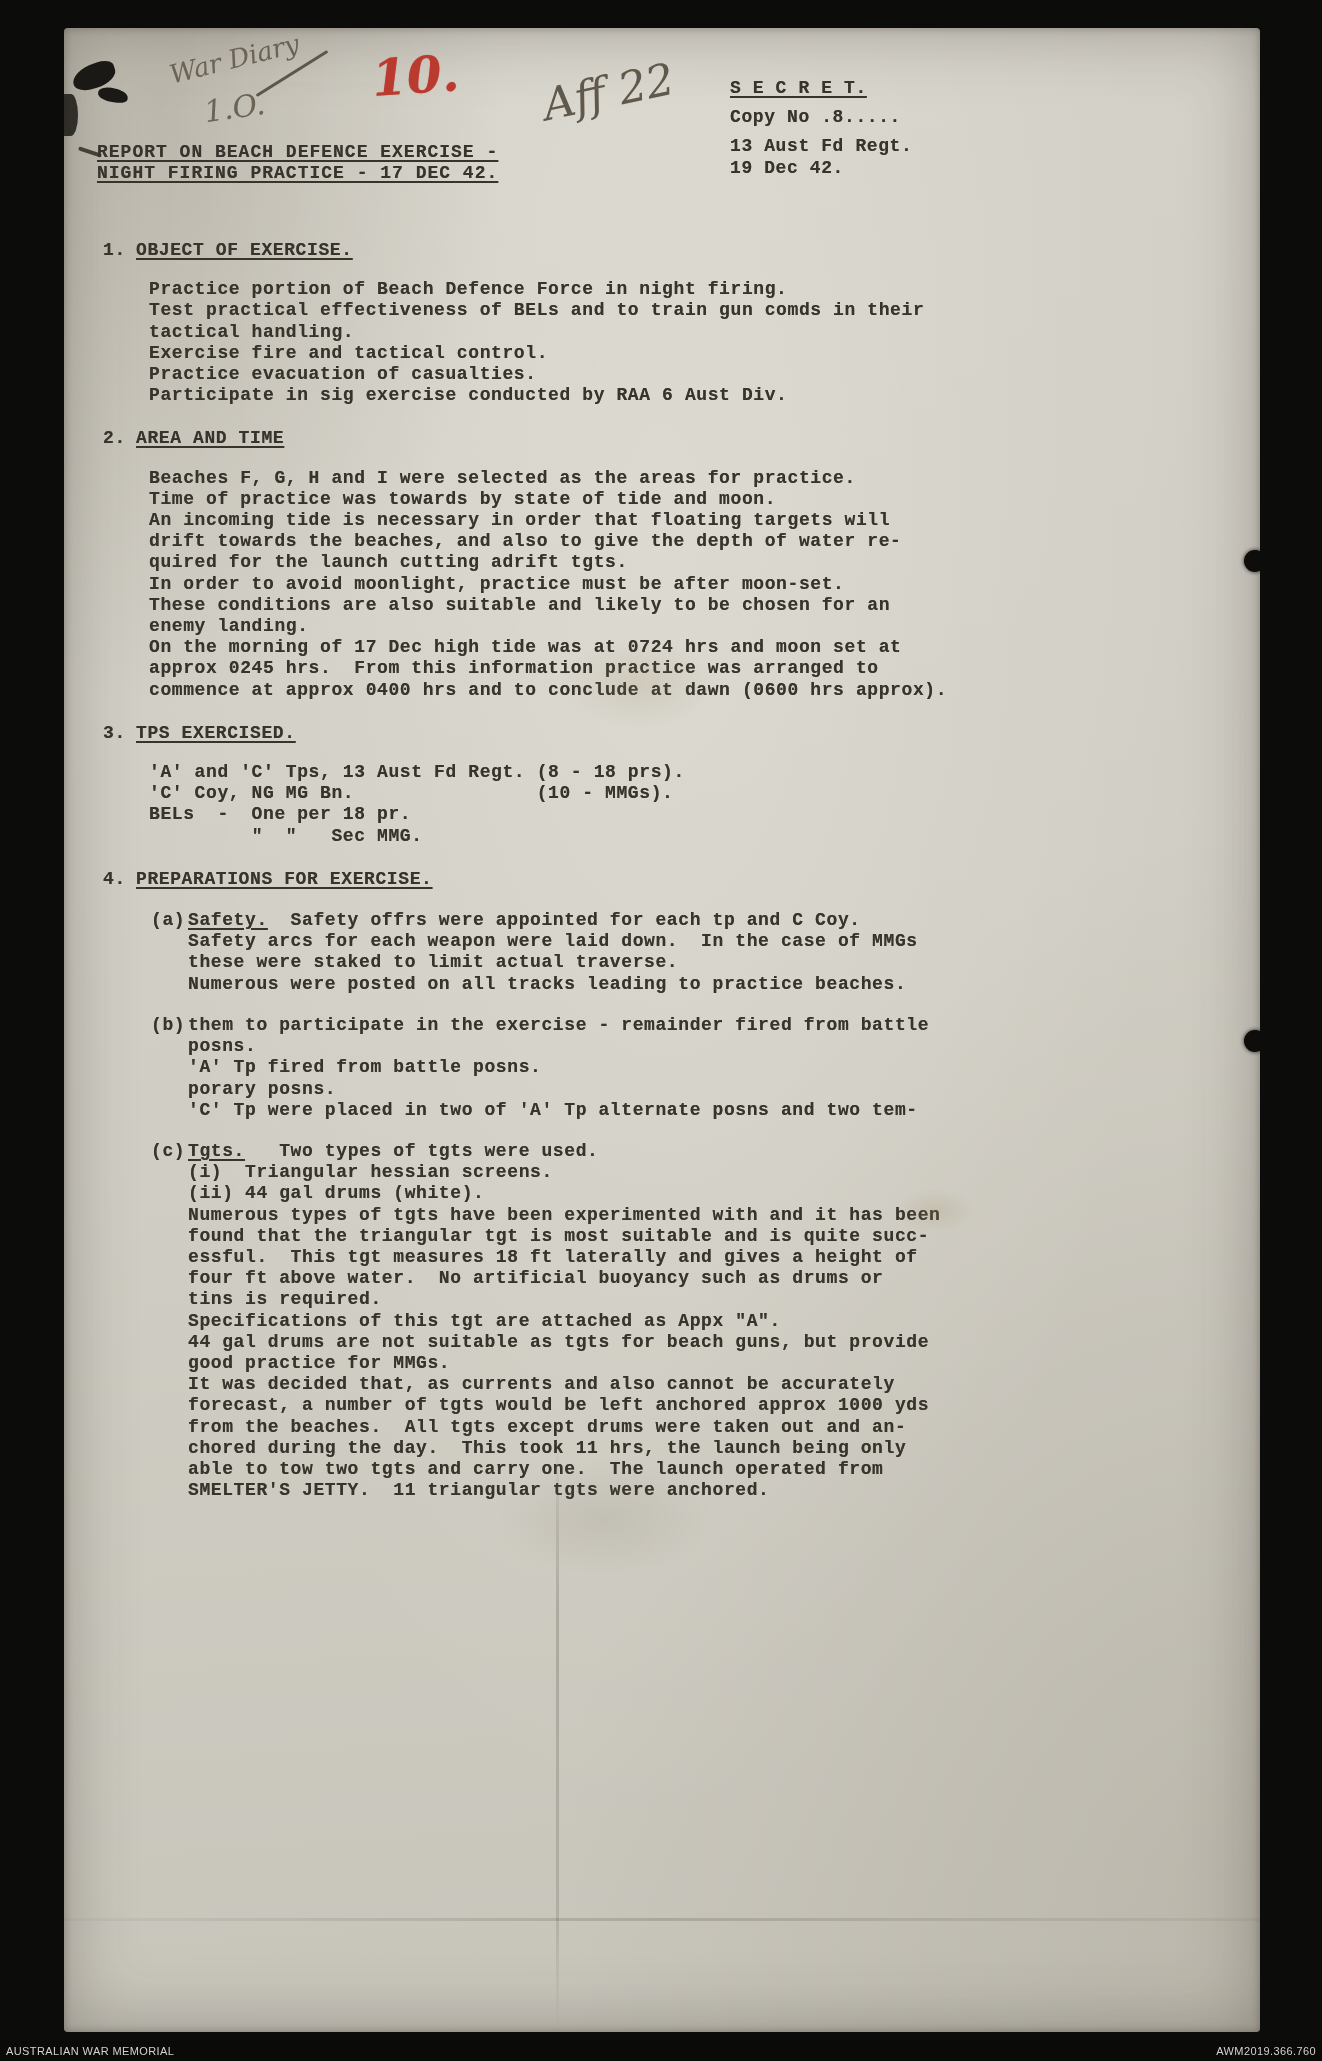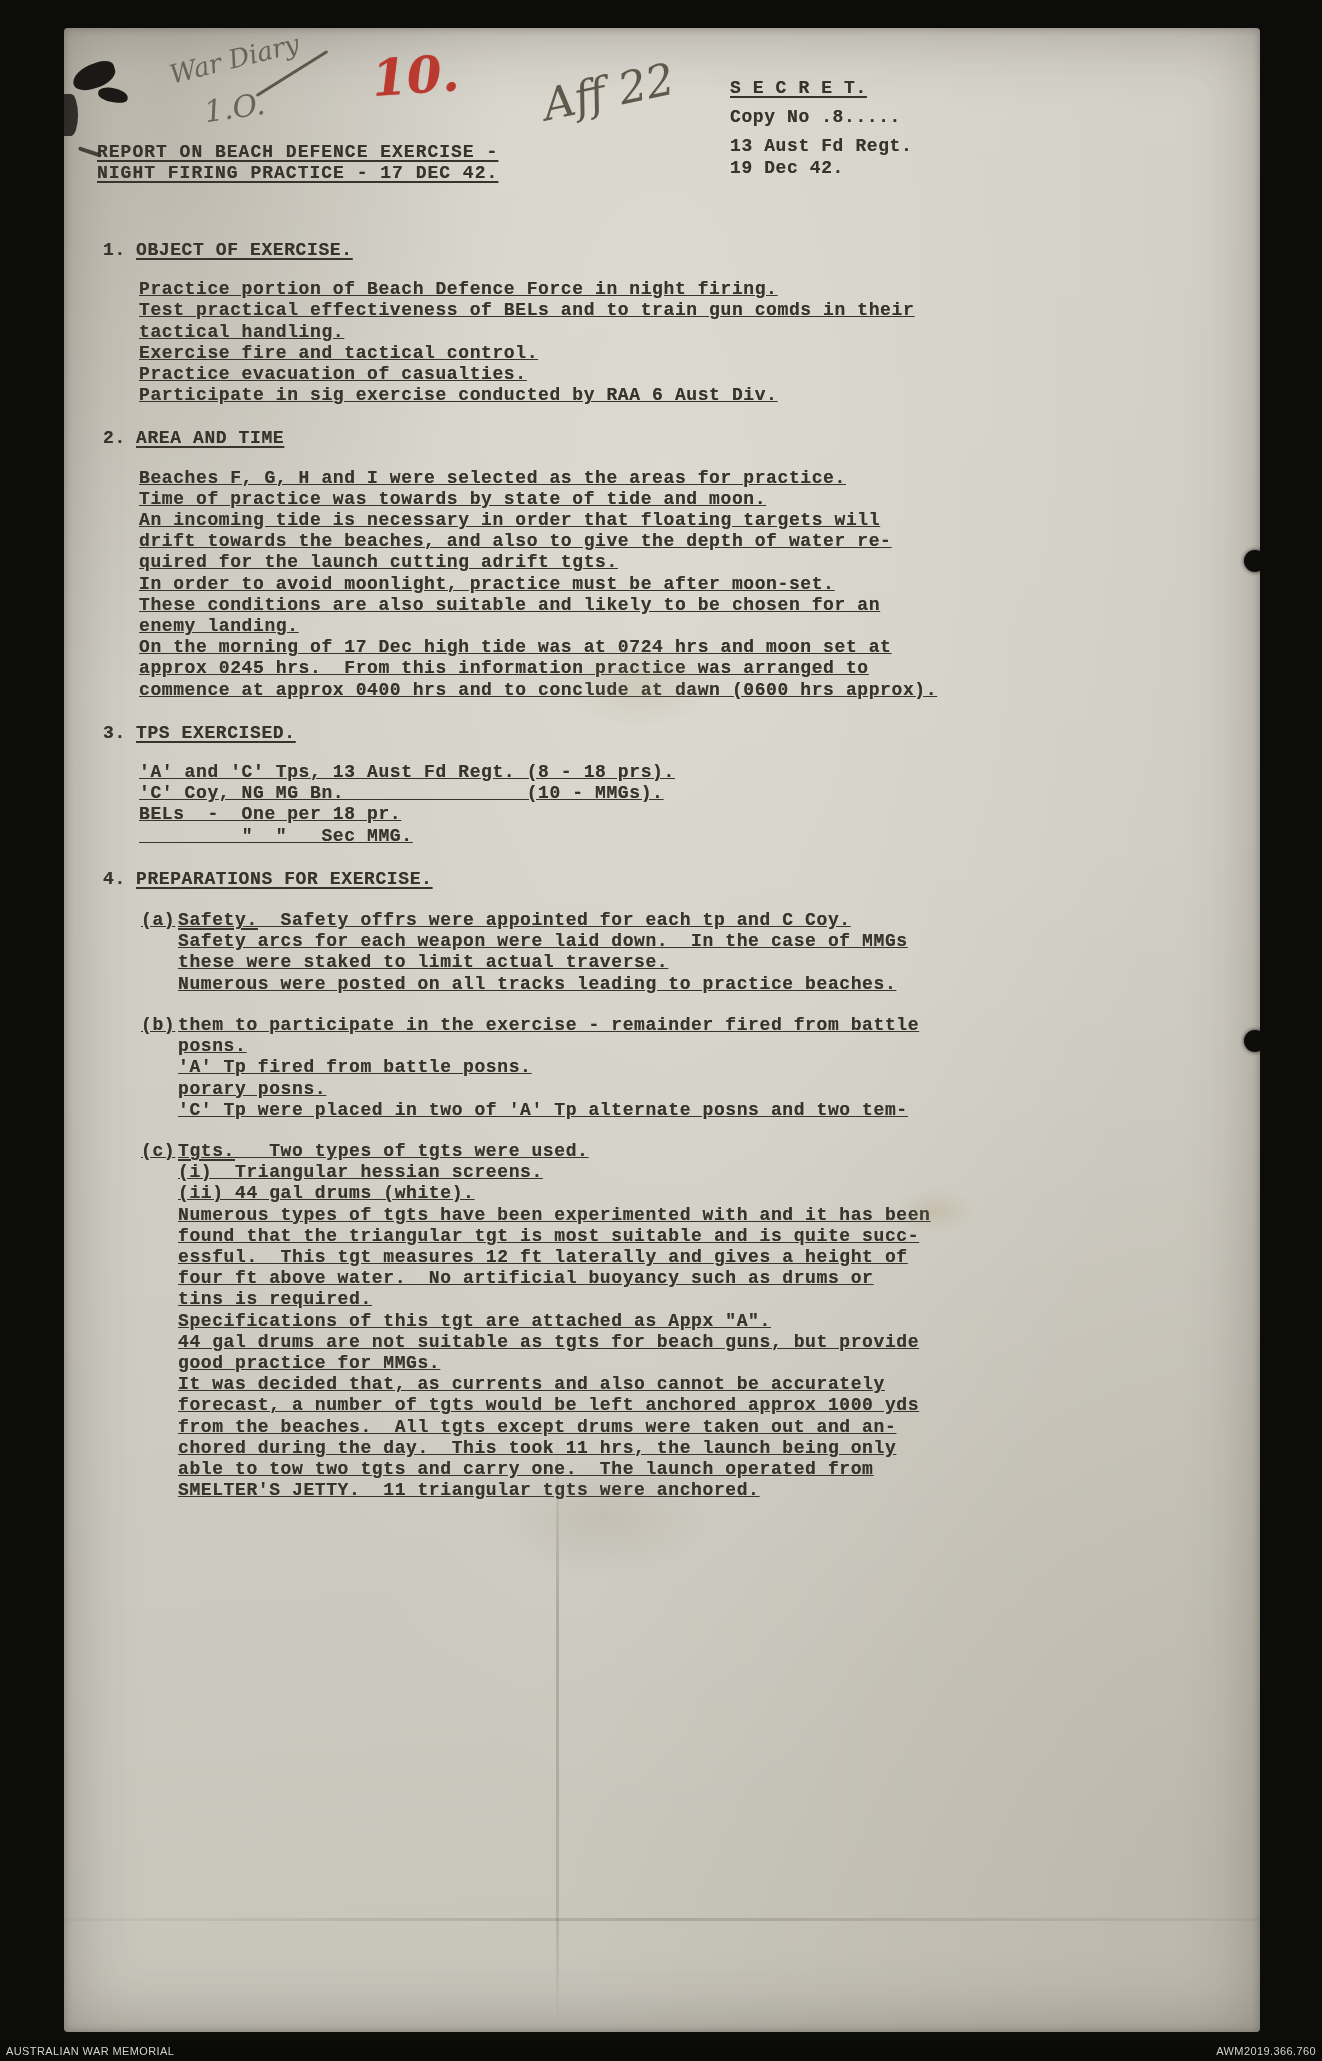--- a/index.html
+++ b/index.html
@@ -36,21 +36,21 @@
   .hdr-right { position:absolute; left:666px; top:50px; }
   .hdr-right .gap { height:8px; }
 
   .title-block { position:absolute; left:33px; top:114px; }
   .title-block div { letter-spacing:1px; }
 
   .content { position:absolute; left:39px; top:212px; width:920px; }
   .section { margin-bottom:22px; }
   .sec-head { display:flex; }
   .sec-num { width:33px; flex:0 0 33px; }
-  .sec-body { margin-left:36px; margin-top:18px;text-decoration:underline; }
+  .sec-body { margin-left:46px; margin-top:18px; }
   .subsec { display:flex; margin-left:2px; margin-top:20px; }
   .sub-tag { width:37px; flex:0 0 37px; }
   .sub-body { flex:1; }
 
   
   .hand { position:absolute; font-family:"DejaVu Serif", serif; font-style:italic; }
   .pencil { color:#6b6355; }
   .war-diary { left:104px; top:16px; font-size:26px; transform:rotate(-14deg); }
   .io-mark { left:140px; top:62px; font-size:30px; transform:rotate(-8deg); }
   .io-slash { position:absolute; left:186px; top:44px; width:84px; height:3px; background:#5d564a; transform:rotate(-32deg); border-radius:2px; }
@@ -196,21 +196,21 @@
 
         <div class="subsec">
           <span class="sub-tag">(c)</span>
           <div class="sub-body">
             <div class="line"><span class="u">Tgts.</span><span>   Two types of tgts were used.</span></div>
             <div>
                 <div class="line">(i)  Triangular hessian screens.</div>
                 <div class="line">(ii) 44 gal drums (white).</div>
                 <div class="line">Numerous types of tgts have been experimented with and it has been</div>
                 <div class="line">found that the triangular tgt is most suitable and is quite succ-</div>
-                <div class="line">essful.  This tgt measures 12 ft laterally and gives a height of</div>
+                <div class="line">essful.  This tgt measures 18 ft laterally and gives a height of</div>
                 <div class="line">four ft above water.  No artificial buoyancy such as drums or</div>
                 <div class="line">tins is required.</div>
                 <div class="line">Specifications of this tgt are attached as Appx "A".</div>
                 <div class="line">44 gal drums are not suitable as tgts for beach guns, but provide</div>
                 <div class="line">good practice for MMGs.</div>
                 <div class="line">It was decided that, as currents and also cannot be accurately</div>
                 <div class="line">forecast, a number of tgts would be left anchored approx 1000 yds</div>
                 <div class="line">from the beaches.  All tgts except drums were taken out and an-</div>
                 <div class="line">chored during the day.  This took 11 hrs, the launch being only</div>
                 <div class="line">able to tow two tgts and carry one.  The launch operated from</div>

